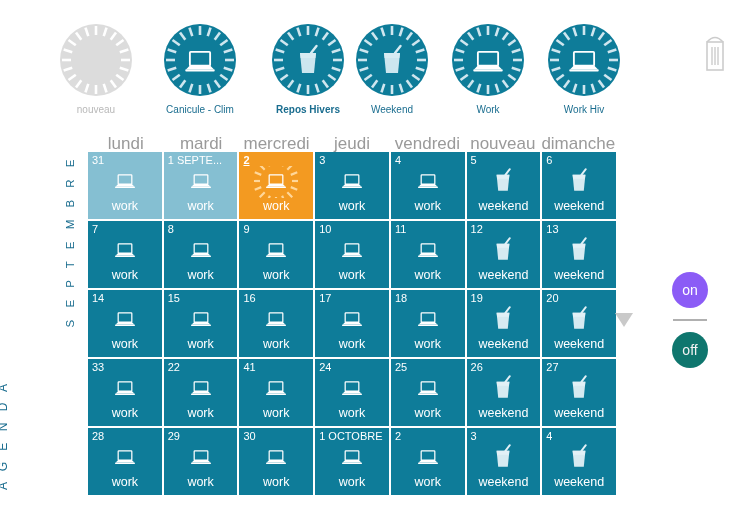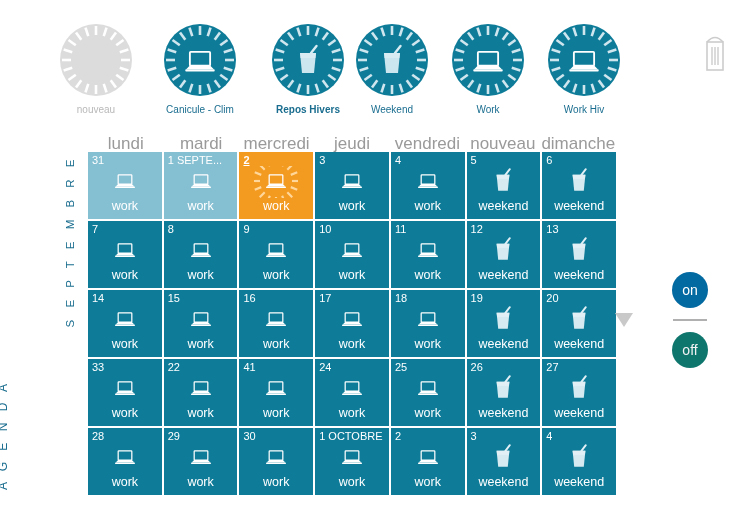--- a/index.html
+++ b/index.html
@@ -78,21 +78,21 @@
   }
 
   
   #arrow-marker { position: absolute; left: 615px; top: 313px; width: 18px; height: 14px; }
   #onoff { position: absolute; left: 672px; top: 272px; width: 38px; }
   .toggle-btn {
     width: 36px; height: 36px; border-radius: 50%;
     display: flex; align-items: center; justify-content: center;
     font-size: 14px; color: #ffffff; cursor: pointer;
   }
-  .toggle-btn.on { background: #0369a1; }
+  .toggle-btn.on { background: #8b5cf6; }
   .toggle-btn.off { background: #0f766e; color: #f2f2f2; }
   .toggle-sep { width: 34px; height: 2px; background: #b0b0b0; margin: 11px 1px; }
 </style>
 </head>
 <body>
 
 <div id="app">
 
   <div id="palette">
       <div class="pal-item" style="left: 48px;">

